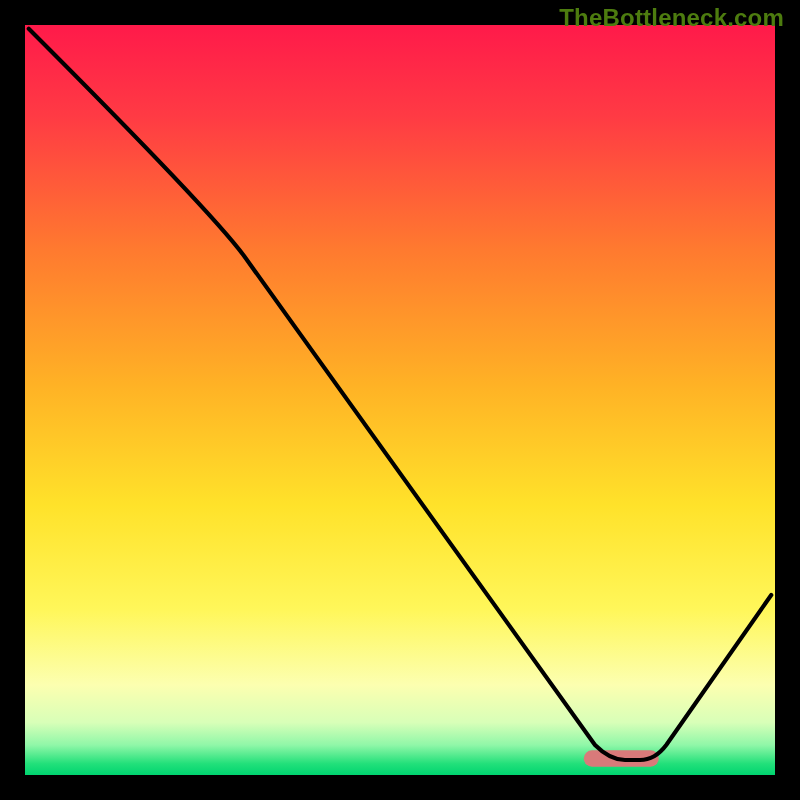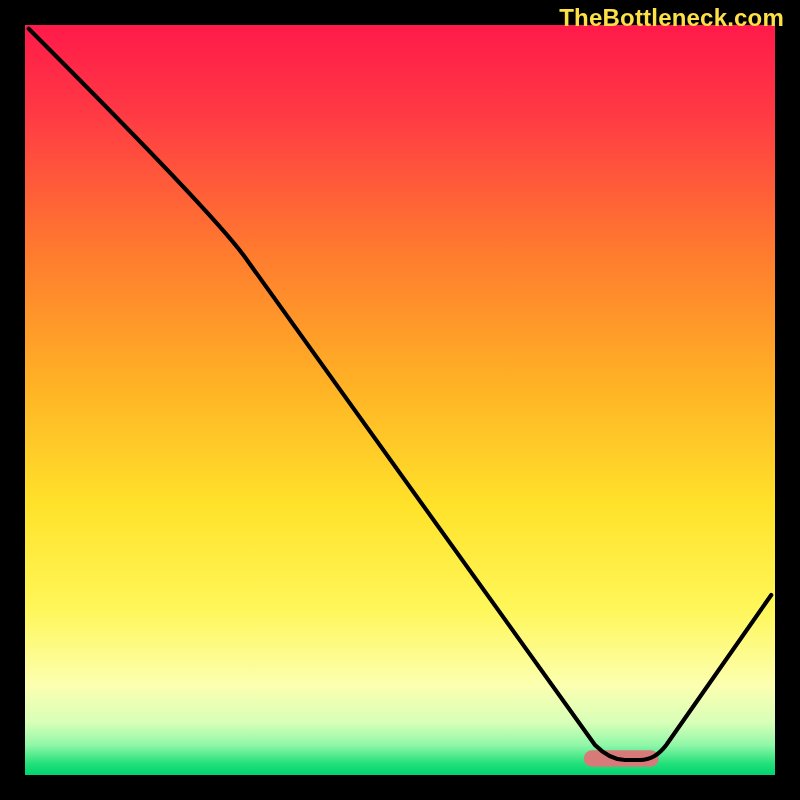--- a/index.html
+++ b/index.html
@@ -15,21 +15,21 @@
     width: 800px;
     height: 800px;
   }
   .watermark {
     position: absolute;
     top: 4px;
     right: 16px;
     font-family: Arial, Helvetica, sans-serif;
     font-size: 24px;
     font-weight: 600;
-    color: #fde047;
+    color: #4d7c0f;
     letter-spacing: 0.2px;
     z-index: 10;
   }
   .plot-area {
     position: absolute;
     left: 25px;
     top: 25px;
     width: 750px;
     height: 750px;
     overflow: hidden;

